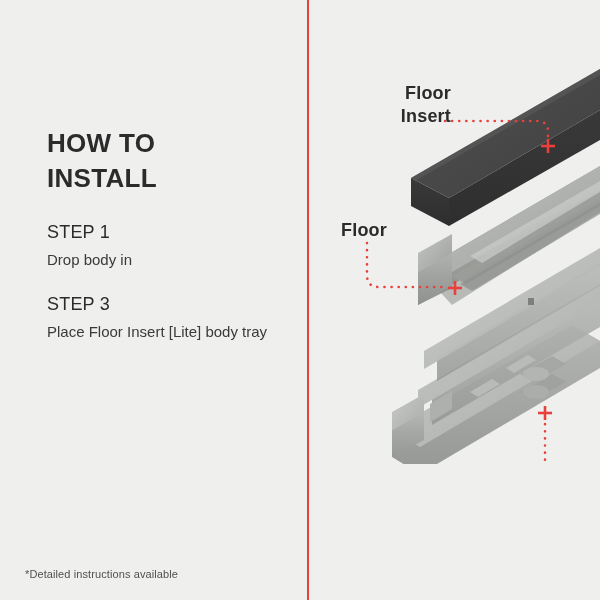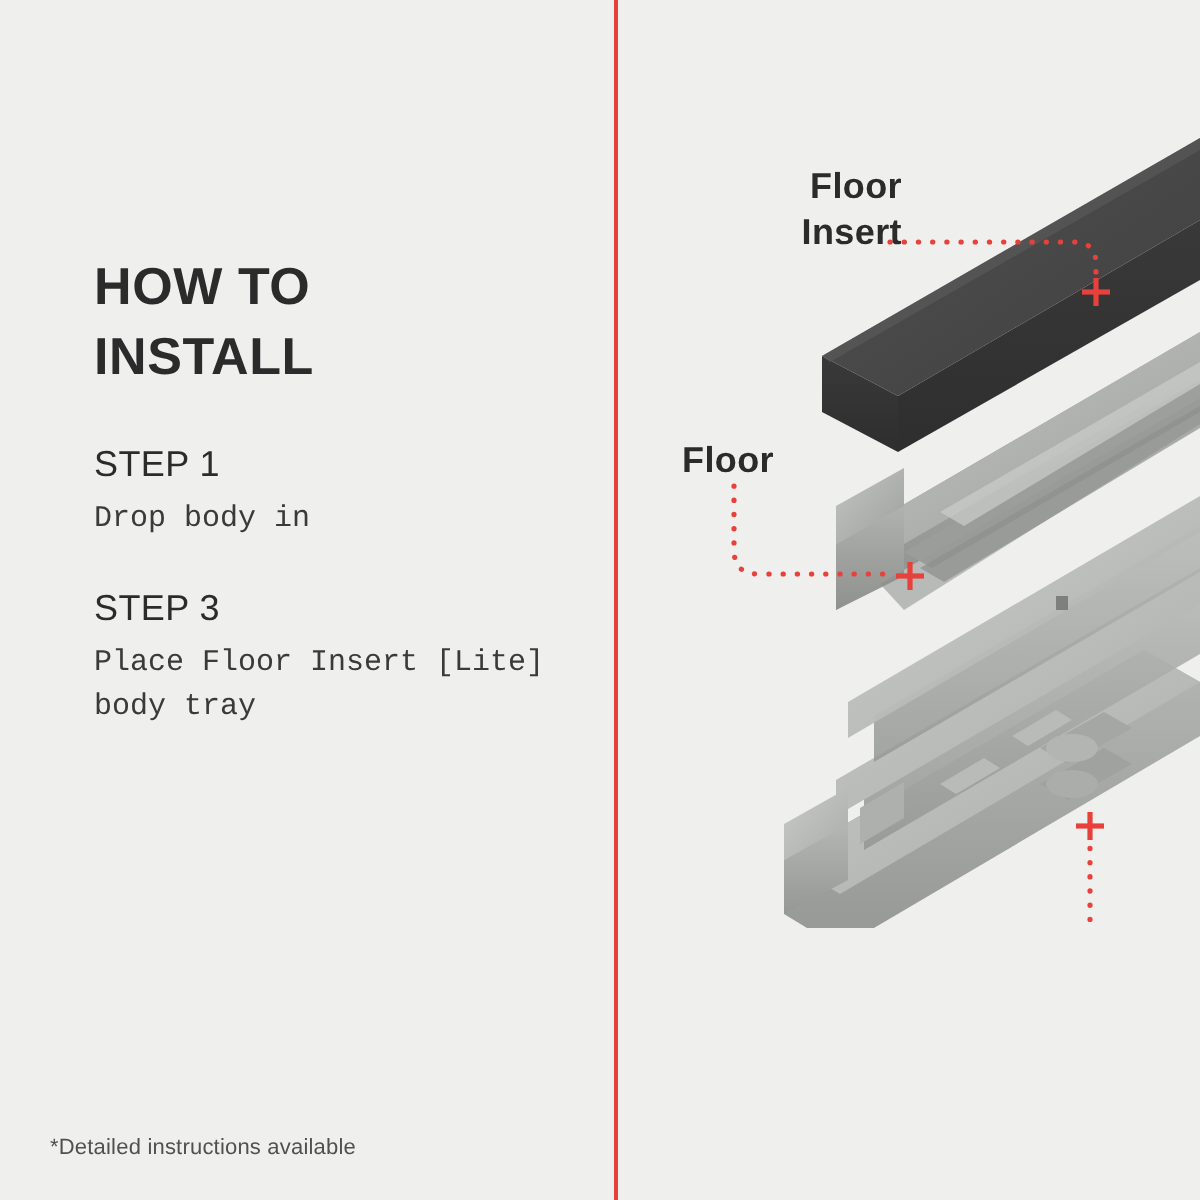--- a/index.html
+++ b/index.html
@@ -55,21 +55,20 @@
     font-weight: normal;
     letter-spacing: 0.2px;
     color: #2b2b2b;
     margin-bottom: 6px;
   }
   .step-desc {
     font-size: 15px;
     font-weight: normal;
     line-height: 1.42;
     color: #3a3a3a;
-    font-family: Liberation Mono, monospace;
   }
   .footnote {
     position: absolute;
     left: 25px;
     top: 568px;
     font-size: 11px;
     color: #50504e;
     letter-spacing: 0.1px;
   }
 

